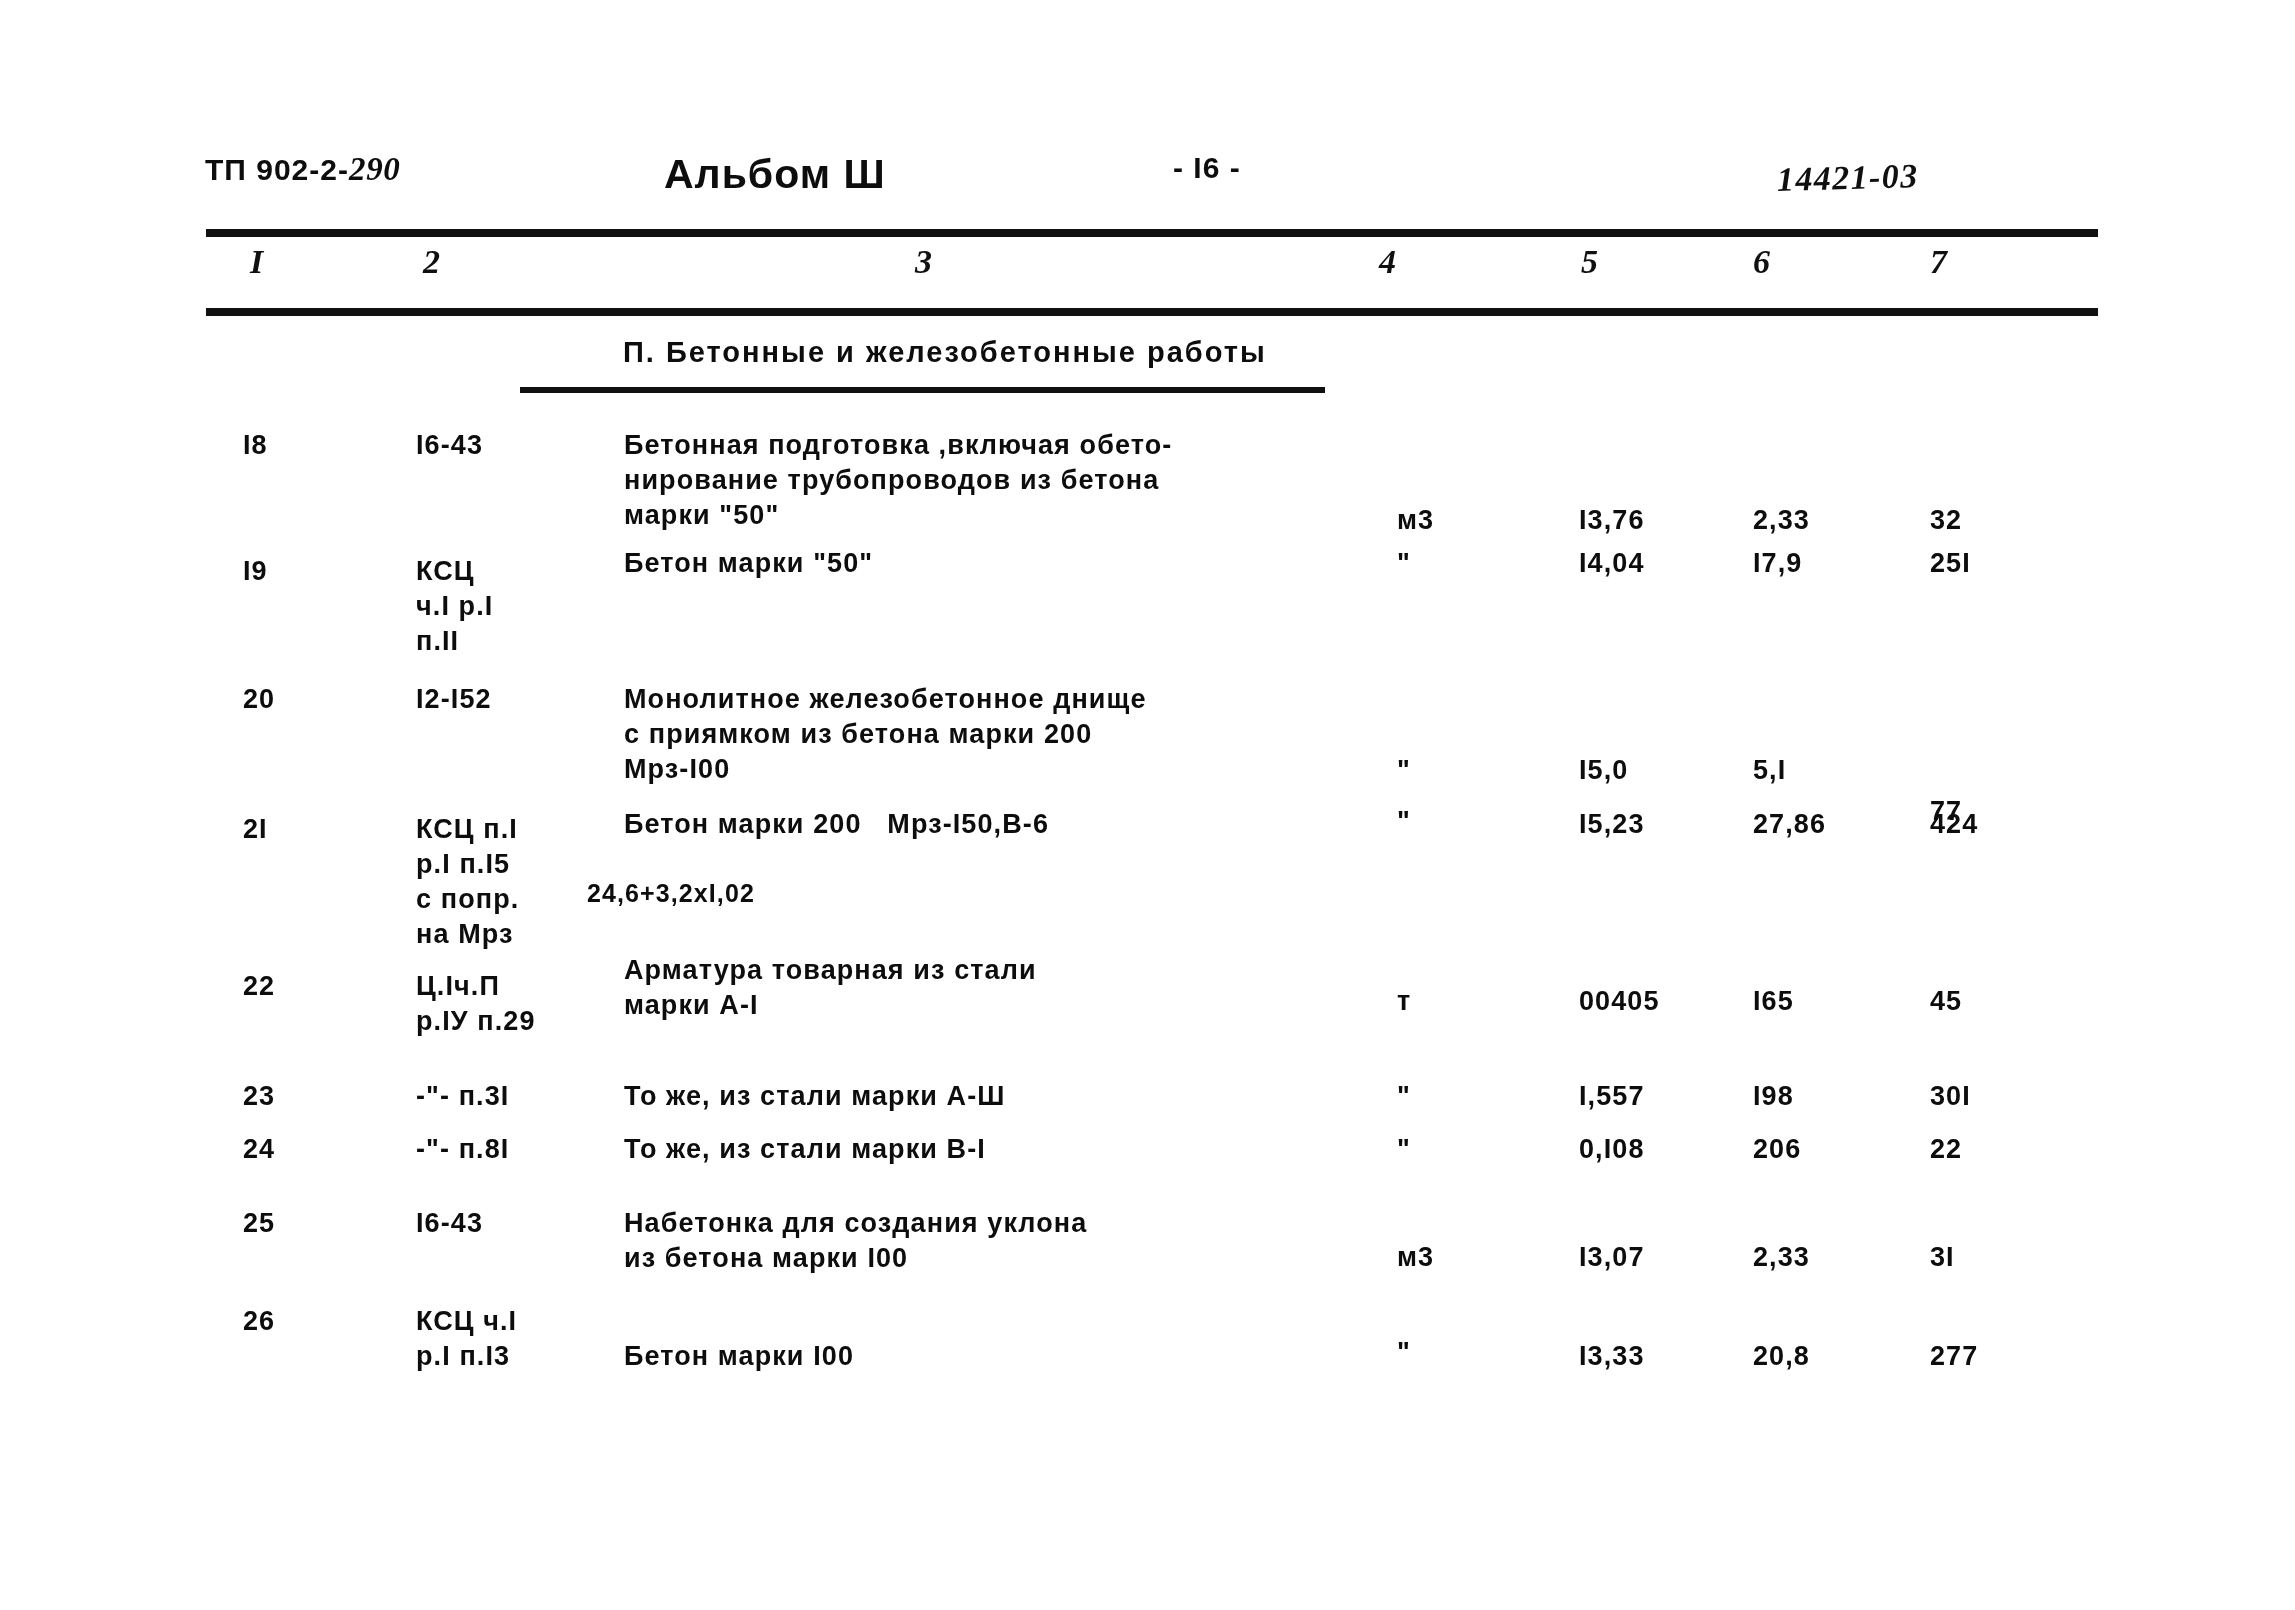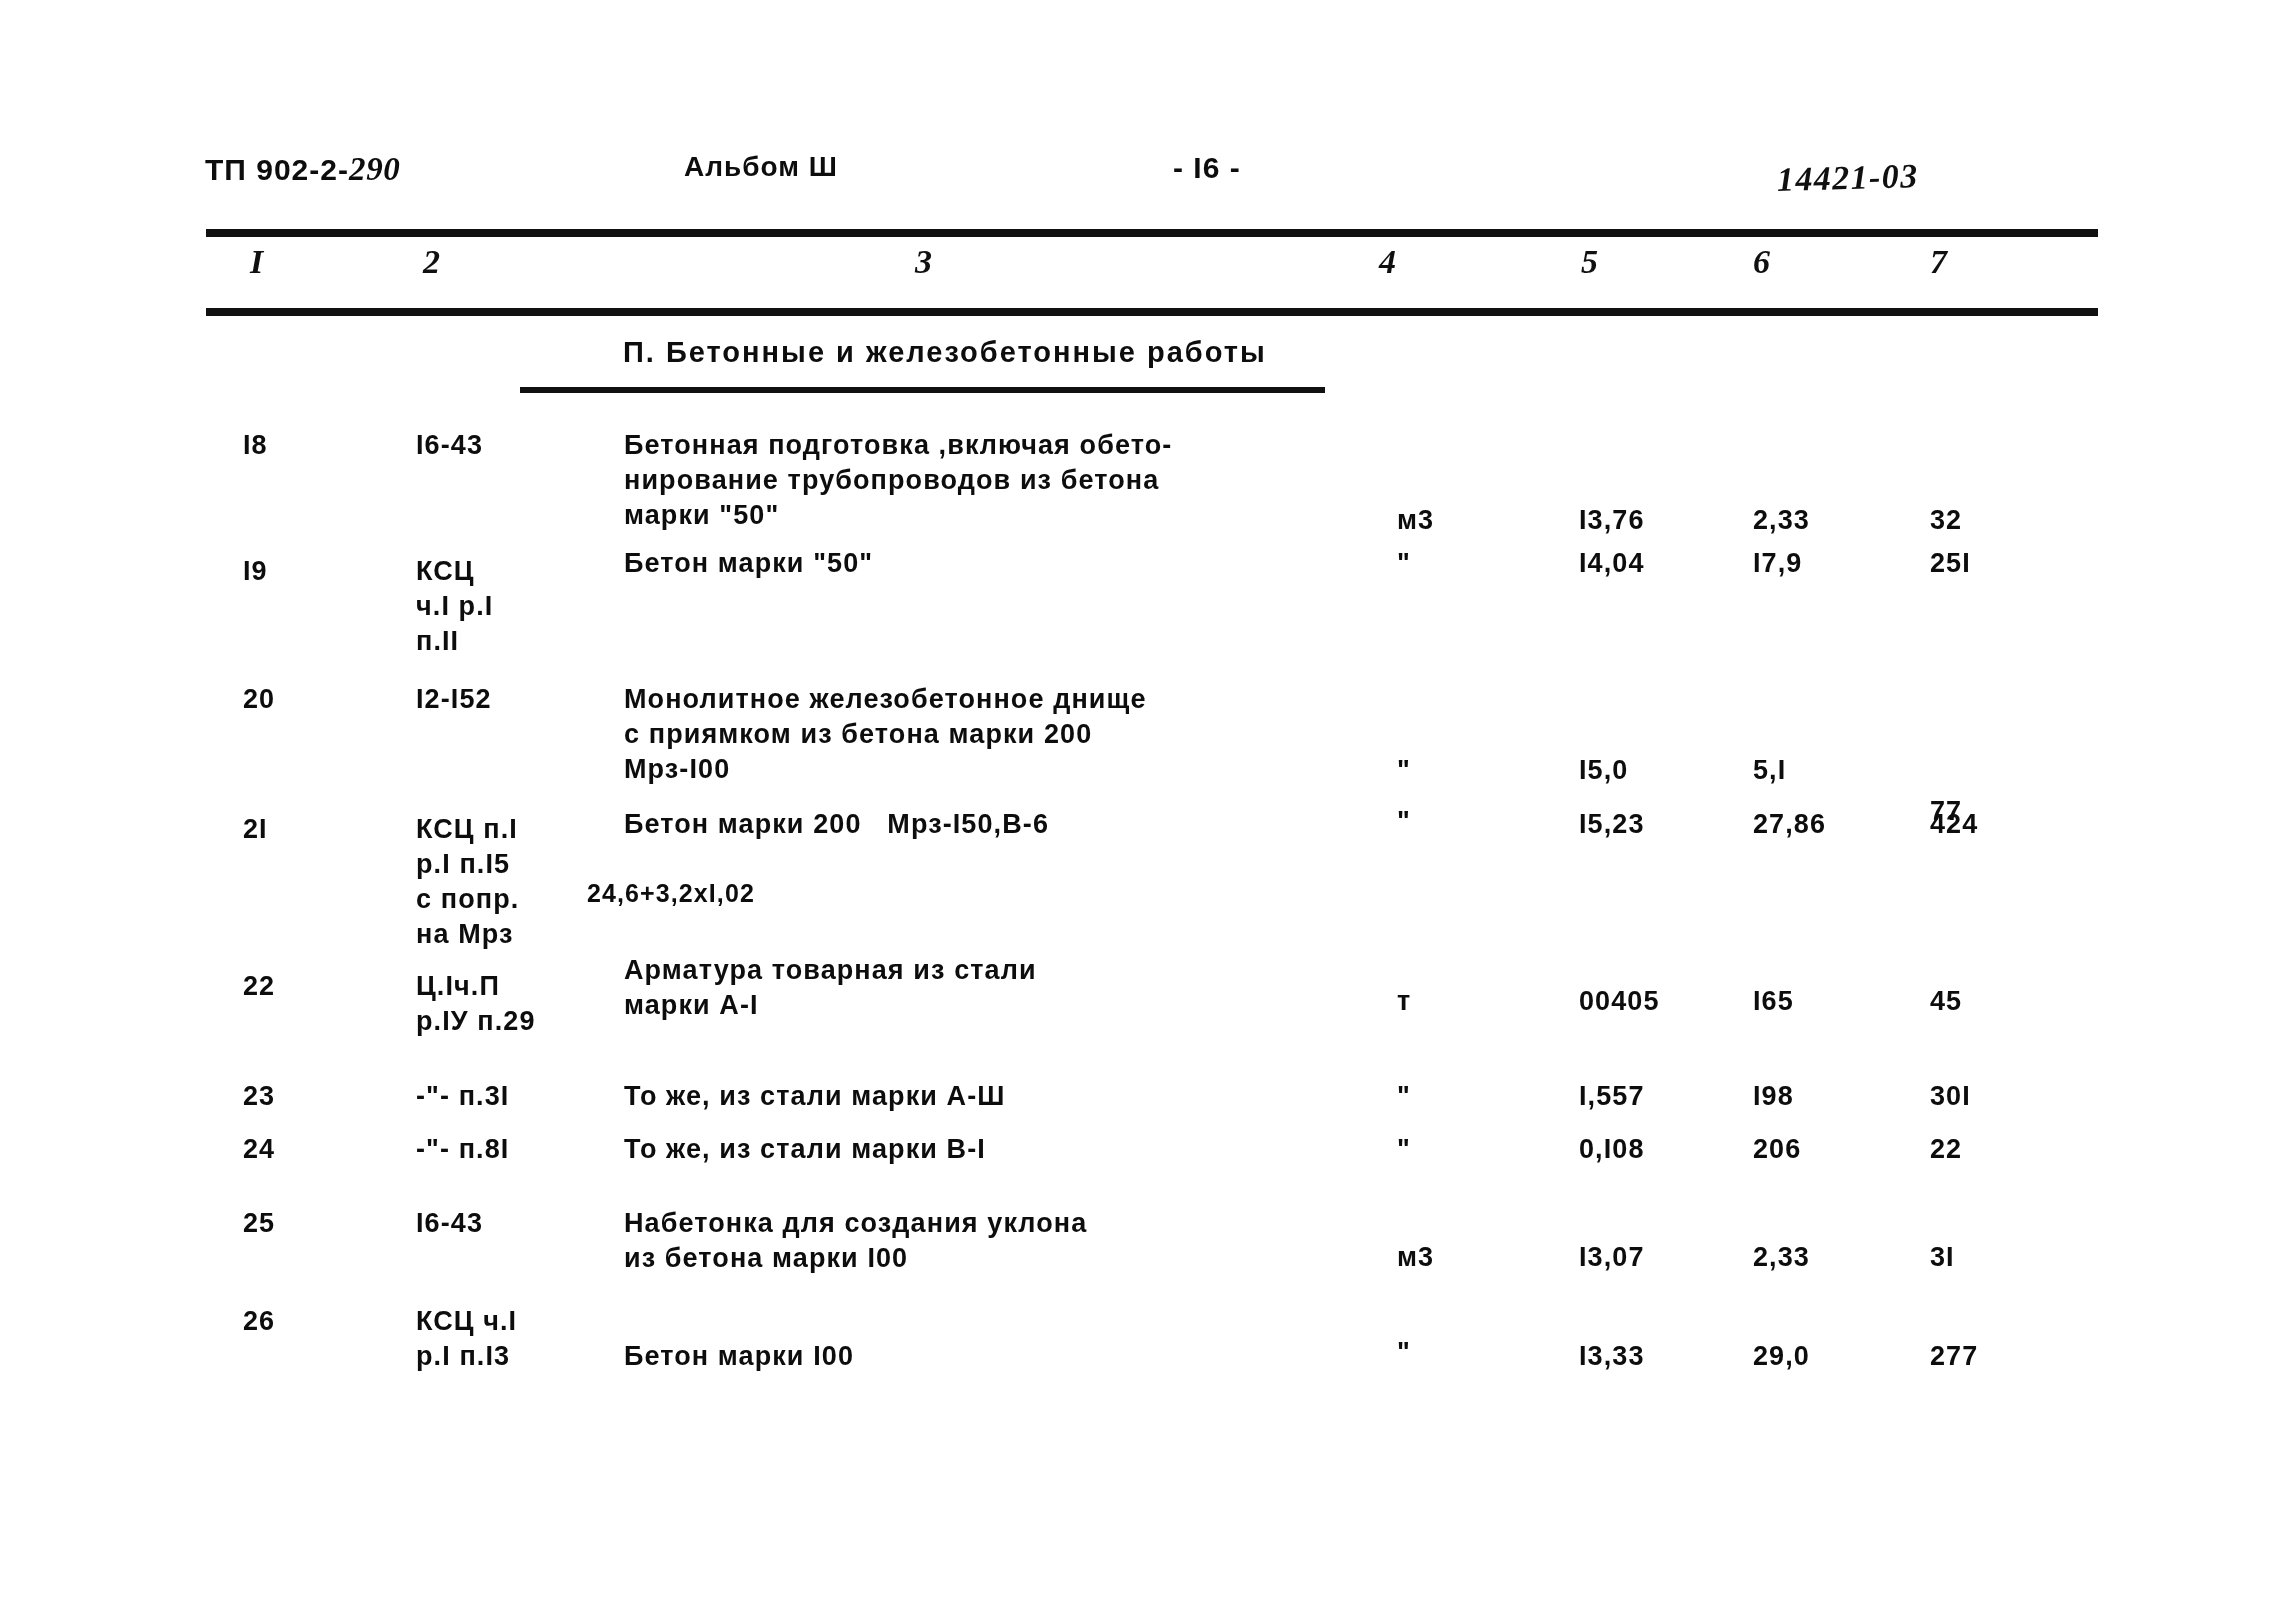--- a/index.html
+++ b/index.html
@@ -52,23 +52,23 @@
   }
   .hdr-doc-hand {
     font-family: "Liberation Serif", serif;
     font-style: italic;
     font-weight: 700;
     font-size: 33px;
     letter-spacing: 0.7px;
   }
   .hdr-album {
     position: absolute;
-    left: 684px;
+    left: 664px;
     top: 5.5px;
-    font-size: 28px;
+    font-size: 41px;
   }
   .hdr-page {
     position: absolute;
     left: 1173px;
     top: 5.5px;
     font-size: 30px;
   }
   .hdr-code {
     position: absolute;
     left: 1777px;
@@ -290,19 +290,19 @@
       <div class="tw c7" style="top:34px;">3I</div>
     </div>
 
     <div class="row" style="top:1304px;">
       <div class="tw c1">26</div>
       <div class="tw c2">КСЦ ч.I
 р.I п.I3</div>
       <div class="tw c3" style="top:35px;">Бетон марки I00</div>
       <div class="tw c4 ditto" style="top:31px;">"</div>
       <div class="tw c5" style="top:35px;">I3,33</div>
-      <div class="tw c6" style="top:35px;">29,0</div>
+      <div class="tw c6" style="top:35px;">20,8</div>
       <div class="tw c7" style="top:35px;">277</div>
     </div>
 
   </div>
 </div>
 
 
 </body></html>

